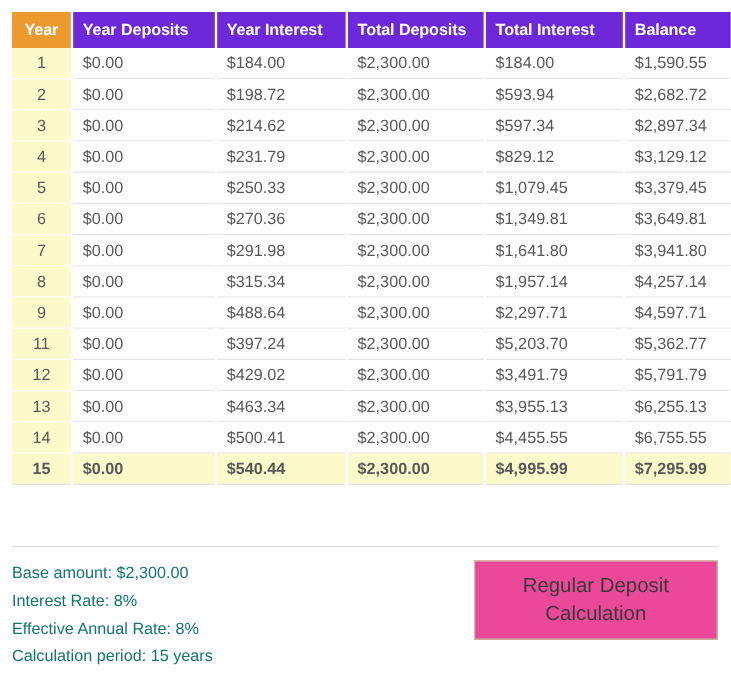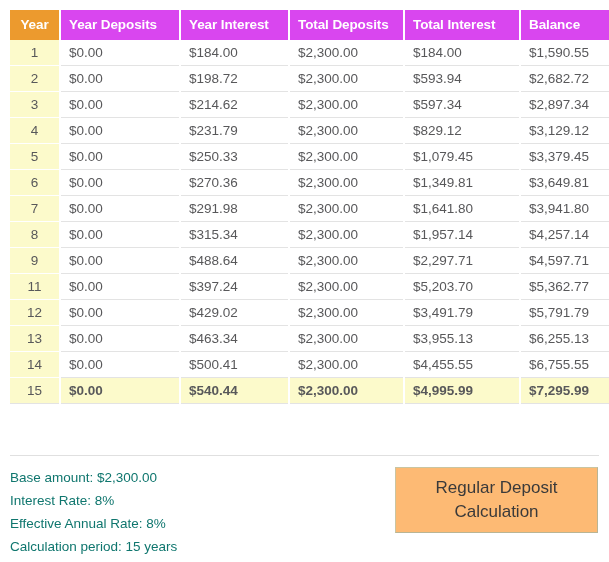--- a/index.html
+++ b/index.html
@@ -24,21 +24,21 @@
 
   
   table.schedule {
     border-collapse: separate;
     border-spacing: 2px 0;
     width: 589px;
     table-layout: fixed;
     margin-left: -2px;
   }
   table.schedule th {
-    background: #d946ef;
+    background: #6d28d9;
     color: #ffffff;
     font-size: 13.5px;
     font-weight: bold;
     text-align: left;
     padding: 7px 8px 8px 8px;
     white-space: nowrap;
     letter-spacing: -0.1px;
   }
   table.schedule th.col-year {
     background: #ec9a2e;
@@ -63,21 +63,21 @@
     padding-right: 4px;
     border-bottom: 1px solid #ffffff;
     color: #58585a;
   }
   table.schedule tr.total-row td {
     background: #fcfacb;
     font-weight: bold;
     border-bottom: 1px solid #e3e3e3;
   }
   table.schedule tr.total-row td.col-year {
-    font-weight: normal;
+    font-weight: bold;
     border-bottom: 1px solid #e3e3e3;
   }
   
   col.w-year     { width: 49px; }
   col.w-ydep     { width: 118px; }
   col.w-yint     { width: 107px; }
   col.w-tdep     { width: 113px; }
   col.w-tint     { width: 114px; }
   col.w-bal      { width: 88px; }
 
@@ -106,21 +106,21 @@
   }
 
   
   .calc-box {
     position: absolute;
     left: 395px;
     top: 467px;
     width: 203px;
     height: 66px;
     box-sizing: border-box;
-    background: #fdba74;
+    background: #ec4899;
     border: 1px solid #c9c5a2;
     border-right-color: #b9b595;
     border-bottom-color: #b9b595;
     display: flex;
     align-items: center;
     justify-content: center;
     text-align: center;
     cursor: pointer;
   }
   .calc-box .calc-label {

